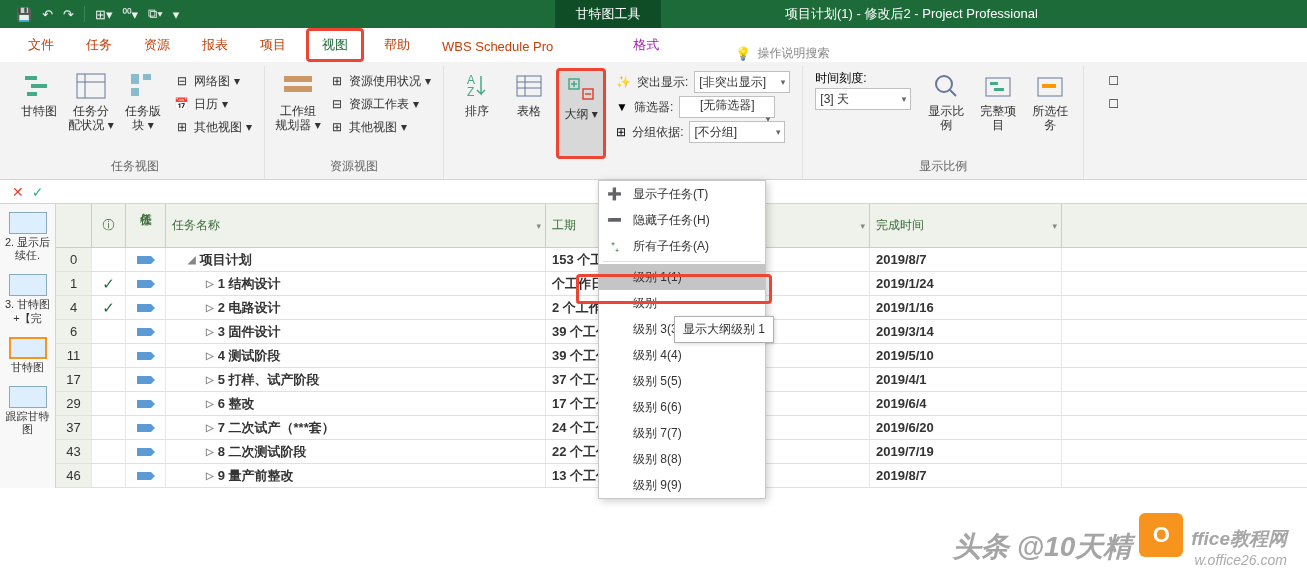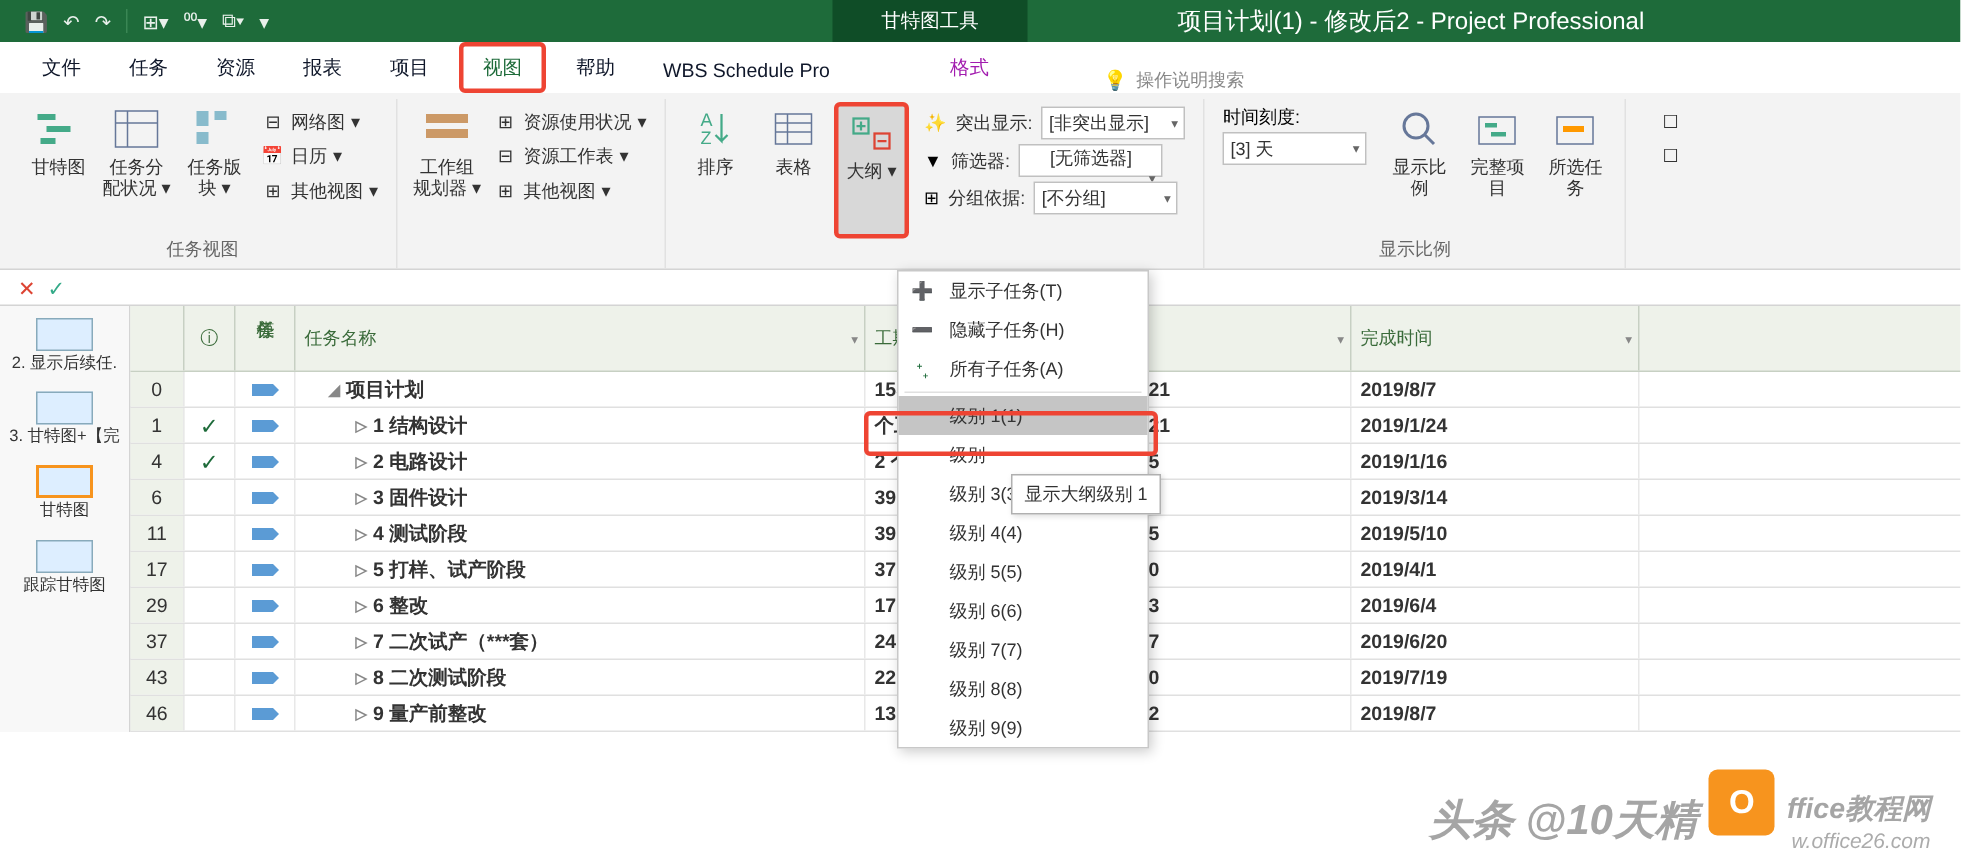--- a/index.html
+++ b/index.html
@@ -3,26 +3,26 @@
 <meta charset="utf-8">
 <style>
 * { margin:0; padding:0; box-sizing:border-box; font-family:"Microsoft YaHei","Segoe UI",sans-serif; font-size:12px; }
 body { background:#fff; width:1307px; }
 
 
 .titlebar { height:28px; background:#1e6b3a; color:#fff; display:flex; align-items:center; position:relative; }
 .qat { display:flex; gap:10px; padding-left:16px; align-items:center; }
 .qat span { color:#fff; opacity:.9; font-size:13px; }
 .qat .sep { width:1px; height:16px; background:#3d8a58; }
-.tool-tab { position:absolute; left:555px; top:0; width:130px; height:28px; background:#0f4d27; display:flex; align-items:center; justify-content:center; color:#fff; font-size:13px; }
-.app-title { position:absolute; left:785px; color:#fff; font-size:16px; }
+.tool-tab { position:absolute; left:555px; top:0; width:106px; height:28px; background:#0f4d27; display:flex; align-items:center; justify-content:center; color:#fff; font-size:13px; }
+.app-title { position:absolute; left:785px; color:#fff; font-size:13px; }
 
 
 .ribbon-tabs { height:34px; background:#fff; display:flex; align-items:flex-end; padding-left:12px; border-bottom:0; }
-.rtab { padding:8px 16px; color:#0f172a; cursor:default; font-size:13px; }
+.rtab { padding:8px 16px; color:#c2410c; cursor:default; font-size:13px; }
 .rtab.active { color:#1e6b3a; }
 .rtab.format { margin-left:48px; color:#a21caf; }
 .rtab-hl { border:3px solid #e43; border-radius:4px; padding:5px 13px; margin:0 4px; }
 .tellme { margin-left:60px; display:flex; align-items:center; gap:6px; color:#888; font-size:13px; }
 .tellme .bulb::before { content:"💡"; font-size:13px; }
 
 
 .ribbon { height:118px; background:#f3f3f3; border-bottom:1px solid #d4d4d4; display:flex; padding:4px 6px 0 6px; position:relative; }
 .rgroup { border-right:1px solid #e1e1e1; padding:2px 8px 0 8px; display:flex; flex-direction:column; }
 .rgroup-body { flex:1; display:flex; gap:2px; }
@@ -51,21 +51,21 @@
 .dd-hl { position:absolute; left:576px; top:274px; width:196px; height:30px; border:3px solid #e43; border-radius:4px; z-index:60; pointer-events:none; }
 .tooltip { position:absolute; left:674px; top:316px; background:#fff; border:1px solid #b0b0b0; padding:4px 8px; font-size:12px; color:#333; z-index:70; box-shadow:1px 1px 4px rgba(0,0,0,.15); }
 
 
 .fbar { height:24px; background:#fff; border-bottom:1px solid #d4d4d4; display:flex; align-items:center; padding-left:12px; gap:8px; }
 .fbar .x { color:#d43; font-size:14px; }
 .fbar .v { color:#3a8; font-size:14px; }
 
 
 .main { display:flex; }
-.leftpane { width:87px; background:#f8f8f8; border-right:1px solid #d4d4d4; padding:4px 2px; }
+.leftpane { width:56px; background:#f8f8f8; border-right:1px solid #d4d4d4; padding:4px 2px; }
 .lp-item { display:flex; flex-direction:column; align-items:center; padding:4px 2px; margin-bottom:4px; cursor:default; }
 .lp-item .ico { width:38px; height:22px; border:1px solid #8ab; background:#def; margin-bottom:2px; position:relative; }
 .lp-item .ico.sel { border:2px solid #f7941e; }
 .lp-item .lbl { font-size:11px; color:#333; text-align:center; line-height:1.2; }
 
 .grid { flex:1; }
 .ghead { display:flex; height:44px; background:#eef2ea; border-bottom:1px solid #c7d0c3; }
 .ghead .gh { border-right:1px solid #c7d0c3; display:flex; align-items:center; padding:0 6px; color:#3a6b3a; font-size:12px; position:relative; }
 .gh .sortdd { position:absolute; right:4px; color:#888; font-size:9px; }
 .gh0 { width:36px; background:#eef2ea; }
@@ -184,20 +184,21 @@
             </svg>
           </div>
         <div class="lbl"><span>工作组规划器</span> ▾</div>
       </div>
       <div class="stack">
         <div class="sitem"><span class="si">⊞</span><span>资源使用状况</span> ▾</div>
         <div class="sitem"><span class="si">⊟</span><span>资源工作表</span> ▾</div>
         <div class="sitem"><span class="si">⊞</span><span>其他视图</span> ▾</div>
       </div>
     </div>
+    <div class="rgroup-label">资源视图</div>
   </div>
 
   <div class="rgroup" style="border-right:1px solid #e1e1e1;">
     <div class="rgroup-body">
       <div class="bigbtn">
         <div class="ico">
             <svg width="24" height="28">
               <text x="2" y="12" font-size="11" fill="#4a8">A</text>
               <text x="2" y="24" font-size="11" fill="#4a8">Z</text>
               <path d="M16 4 L16 22 L12 18 M16 22 L20 18" stroke="#4a8" fill="none" stroke-width="1.5"></path>

